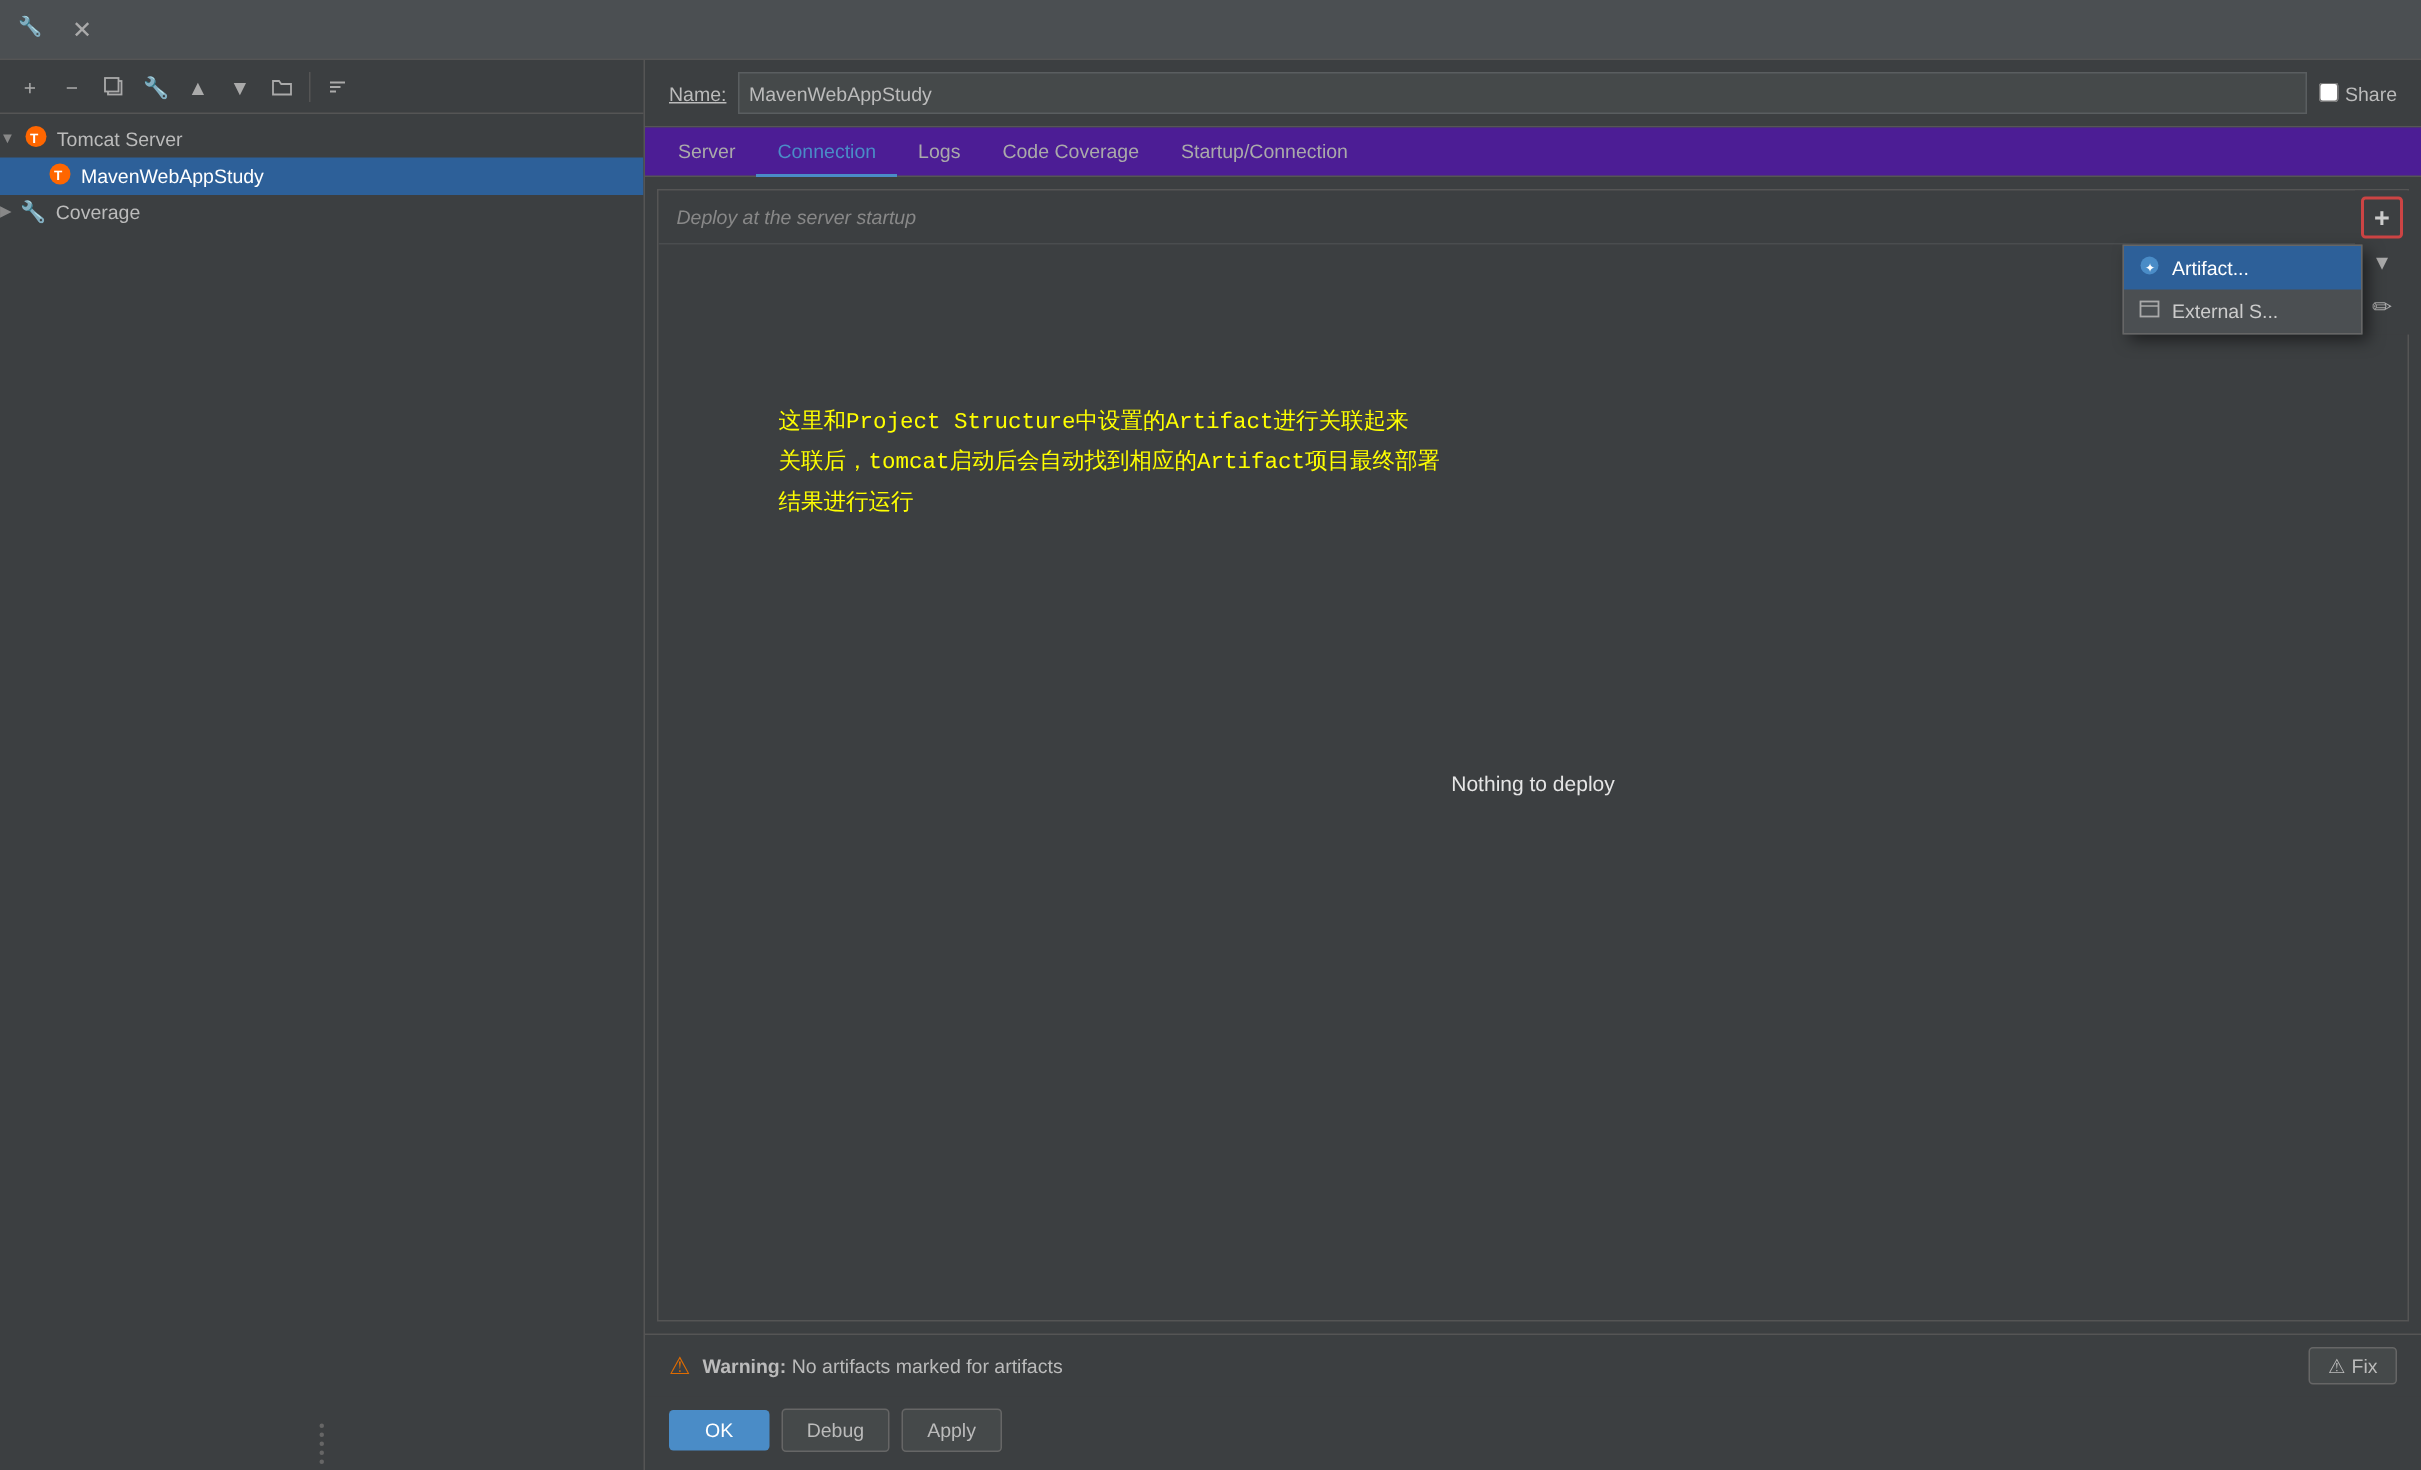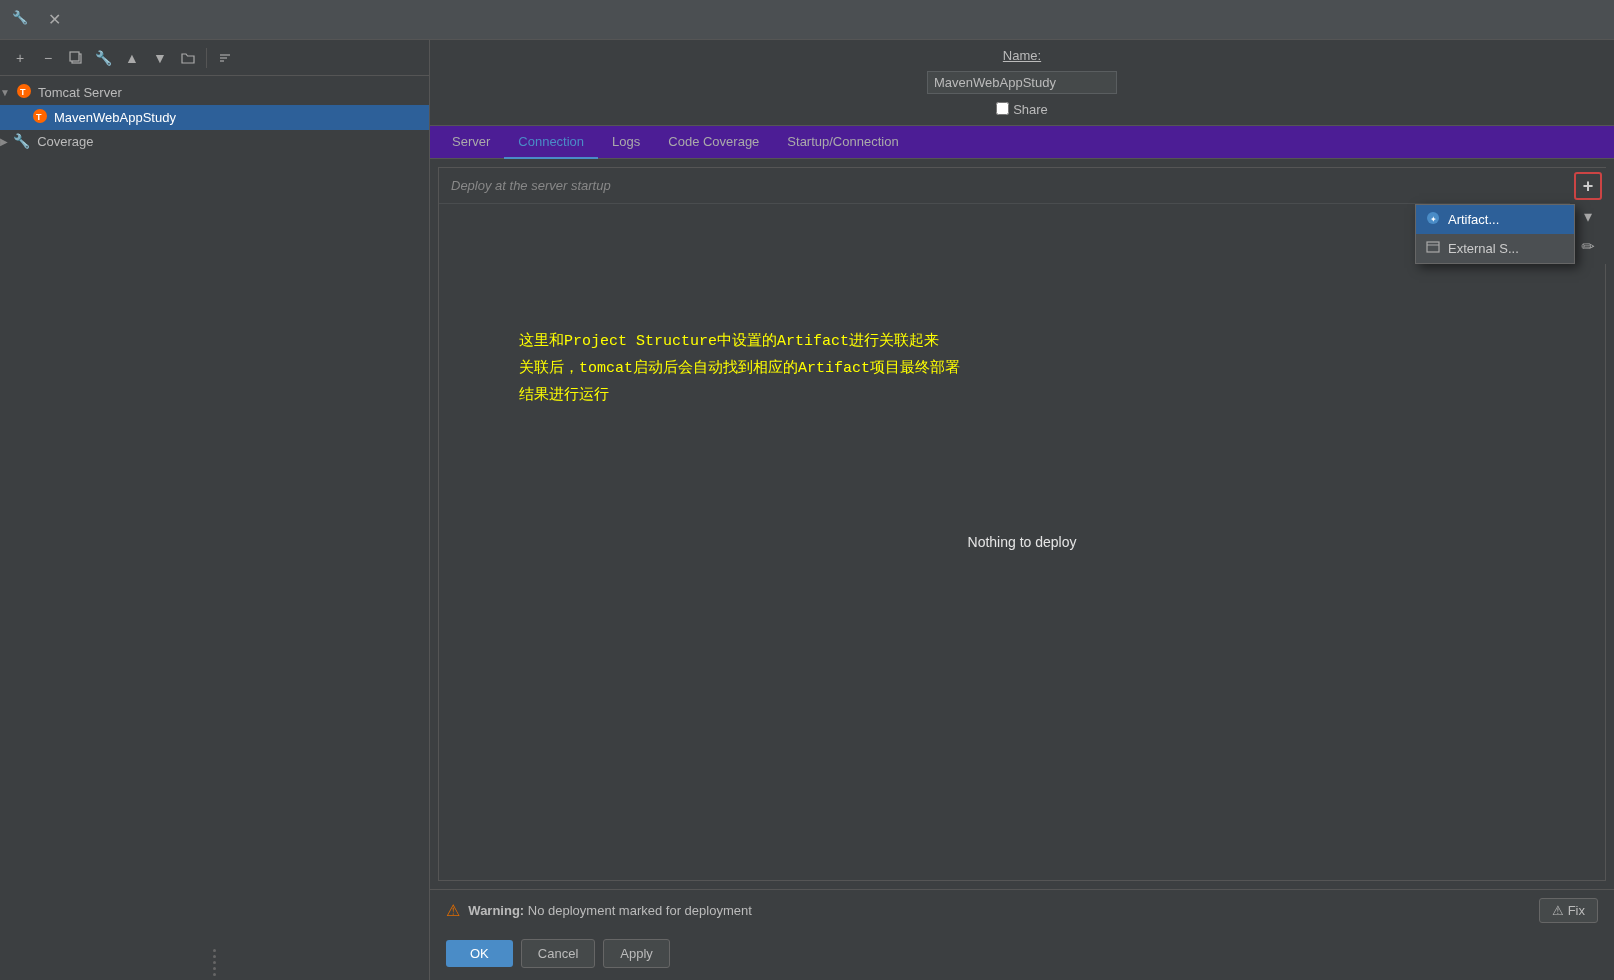--- a/index.html
+++ b/index.html
@@ -118,21 +118,20 @@
       background: #3c3f41;
     }
 
     
     .name-row {
       display: flex;
       align-items: center;
       padding: 8px 16px;
       gap: 8px;
       border-bottom: 1px solid #555;
-      flex-direction: column;
     }
     .name-label {
       color: #bbbbbb;
       font-size: 13px;
       text-decoration: underline;
     }
     .name-input {
       flex: 1;
       background: #45494a;
       border: 1px solid #5a5e60;
@@ -256,21 +255,21 @@
       color: #ccc;
     }
     .dropdown-item.highlighted { background: #2d6099; color: #fff; }
     .dropdown-item .item-icon-small {
       font-size: 12px;
     }
 
     
     .annotation-text {
       position: absolute;
-      top: 124px;
+      top: 105px;
       left: 80px;
       color: #ffff00;
       font-size: 15px;
       line-height: 1.8;
       font-family: "Courier New", monospace;
       pointer-events: none;
     }
 
     
     .bottom-bar {
@@ -485,28 +484,28 @@
           <span style="color: rgb(255, 255, 0);">这里和Project Structure中设置的Artifact进行关联起来<br>关联后，tomcat启动后会自动找到相应的Artifact项目最终部署<br>结果进行运行</span>
         </div>
         <span class="nothing-to-deploy">Nothing to deploy</span>
       </div>
     </div>
 
     <div class="bottom-bar">
       <span class="warning-icon">⚠</span>
       <span class="warning-text">
         <strong>Warning:</strong>
-        <span> No deployment marked for deployment</span>
+        <span> No artifacts marked for artifacts</span>
       </span>
       <button class="fix-btn">
         <span>⚠</span>
         <span>Fix</span>
       </button>
     </div>
 
     <div class="footer-buttons">
       <button class="ok-btn">OK</button>
-      <button class="cancel-btn">Cancel</button>
+      <button class="cancel-btn">Debug</button>
       <button class="cancel-btn">Apply</button>
     </div>
 
   </div>
 </div>
 
 </body></html>

